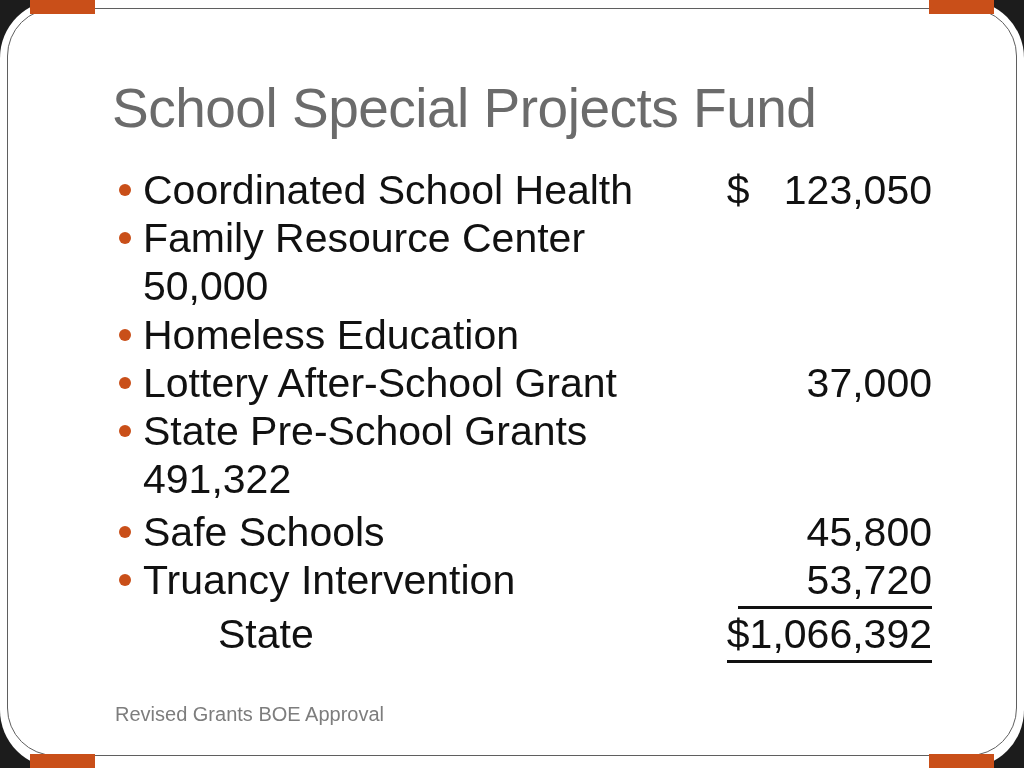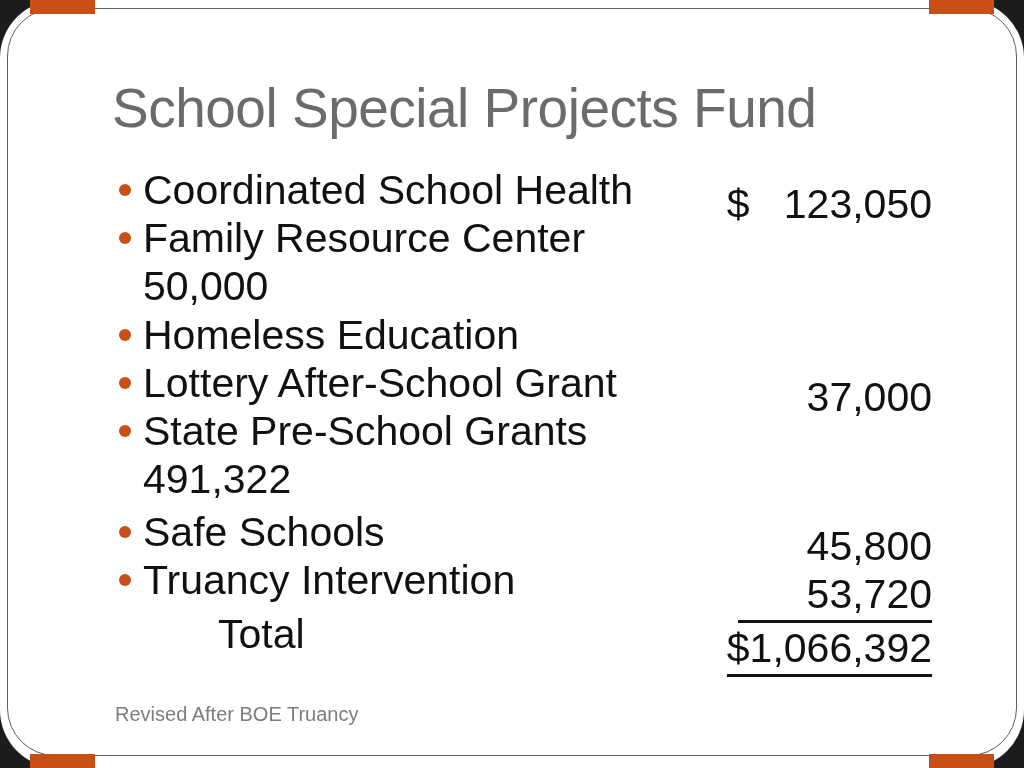--- a/index.html
+++ b/index.html
@@ -36,21 +36,21 @@
   .row:nth-child(4){margin-top:1px;flex-direction:column;}
   .row:nth-child(8){margin-top:5px;align-items:flex-end;}
   .row:nth-child(10){margin-top:6px;}
   .bullet{
     position:absolute;left:19px;top:18px;width:12px;height:12px;
     border-radius:50%;background:var(--accent,#c94f19);
   }
   .label{white-space:pre;}
   .amount{
     margin-left:auto;white-space:pre;align-self:flex-start;
-    line-height:48px;height:48px;margin-top:14px;
+    line-height:48px;height:48px;
   }
   .amount.u{border-bottom:3px solid var(--text-black,#111111);height:50px;}
   .row.total .label{padding-left:75px;}
   .footer{
     position:absolute;left:115px;top:702px;
     font-size:20px;line-height:24px;color:var(--footer-gray,#7d7d7d);
     white-space:nowrap;
   }
 </style>
 </head>
@@ -107,19 +107,19 @@
     <span class="label">Safe Schools</span>
     <span class="amount">45,800</span>
   </div>
       <div class="row">
     <span class="bullet"></span>
     <span class="label">Truancy Intervention</span>
     <span class="amount u">&nbsp;&nbsp;&nbsp;&nbsp;&nbsp;&nbsp;53,720</span>
   </div>
       <div class="row total">
 
-    <span class="label">Total</span>
+    <span class="label">State</span>
     <span class="amount u">$1,066,392</span>
   </div>
     </div>
 
-  <div class="footer">Revised After BOE Truancy</div>
+  <div class="footer">Revised Grants BOE Approval</div>
 </div>
 
 </body></html>

